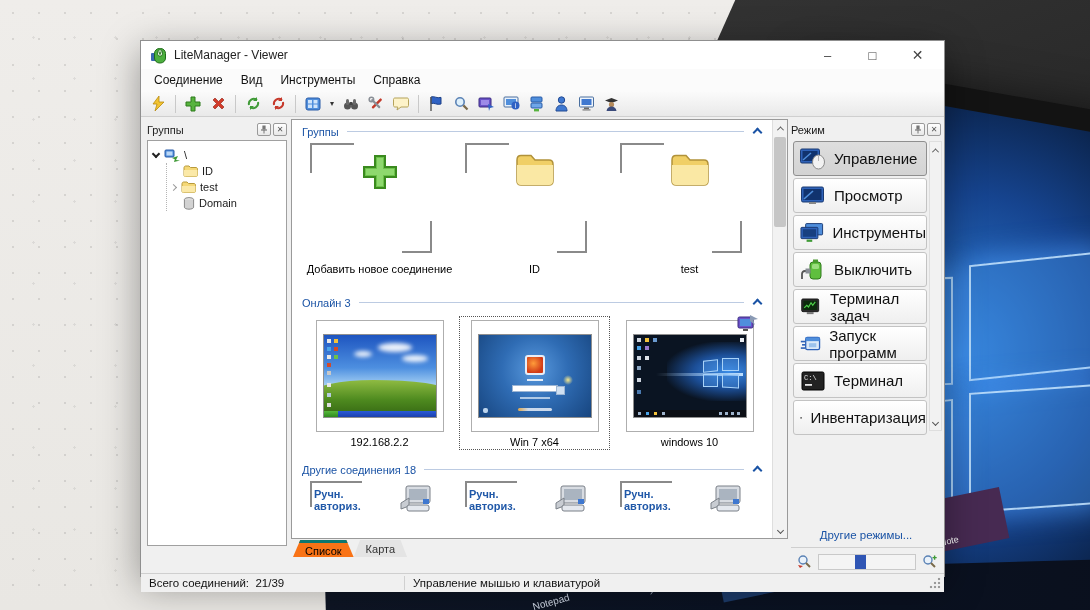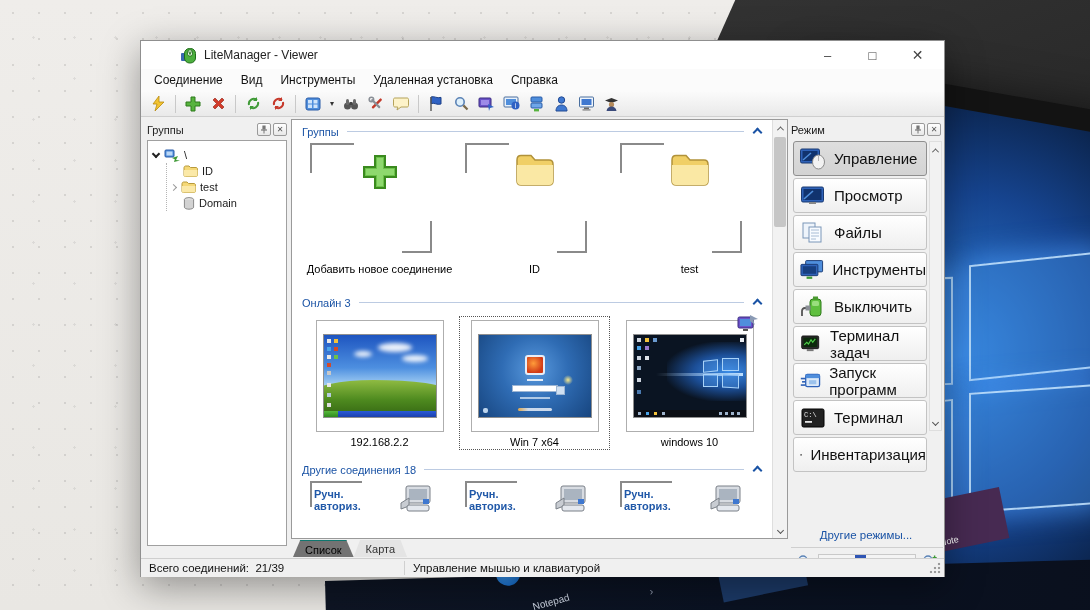--- a/index.html
+++ b/index.html
@@ -52,21 +52,21 @@
     -webkit-mask:radial-gradient(circle, transparent 54%, #000 56%); mask:radial-gradient(circle, transparent 54%, #000 56%); }
   .people { position:absolute; left:26px; top:12px; width:26px; height:20px; }
   .people i { position:absolute; bottom:0; width:11px; height:11px; background:#fff; border-radius:50% 50% 2px 2px; }
   .people i::before { content:""; position:absolute; left:2.5px; top:-7px; width:6px; height:6px; background:#fff; border-radius:50%; }
   .people i.a{left:0;} .people i.b{left:13px;}
 
   
   .app { position:absolute; left:140px; top:40px; width:805px; height:537px;
     background:#f0f0f0; border:1px solid #8f8f8f; box-shadow:0 10px 36px rgba(0,0,0,.38); z-index:2; font-size:12px; color:#1a1a1a;}
 
-  .titlebar { position:absolute; left:0; top:0; right:0; height:28px; background:#fff; display:flex; align-items:center;padding-left:30px; }
+  .titlebar { position:absolute; left:0; top:0; right:0; height:28px; background:#fff; display:flex; align-items:center; }
   .app-icon { margin-left:9px; width:17px; height:17px; }
   .title-text { margin-left:7px; font-size:12px; color:#222; }
   .win-controls { margin-left:auto; display:flex; height:100%; }
   .wc { width:45px; height:100%; display:flex; align-items:center; justify-content:center;
     color:#444; font-size:13px; cursor:default; }
   .wc.close { margin-right:4px; font-size:14px; }
 
   .menubar { position:absolute; left:0; top:28px; right:0; height:22px; background:#fbfbfb;
     display:flex; align-items:center; padding-left:4px; }
   .menu-item { padding:3px 9px; font-size:12px; color:#111; }
@@ -157,38 +157,38 @@
   .sc-arrow { position:absolute; left:0; width:14px; height:14px; display:flex; align-items:center; justify-content:center; }
   .sc-arrow .ch { width:5px; height:5px; border-left:1.6px solid #555; border-top:1.6px solid #555; }
   .sc-arrow.up { top:1px; } .sc-arrow.up .ch { transform:rotate(45deg) translate(1px,1px); }
   .sc-arrow.down { bottom:1px; } .sc-arrow.down .ch { transform:rotate(-135deg); }
   .sc-thumb { position:absolute; left:1px; width:12px; background:#c6c6c6; border-radius:2px; }
 
   
   .tabs { position:absolute; left:152px; top:499px; height:17px; display:flex; }
   .tab { height:17px; padding:1px 12px 0 12px; font-size:11px; display:flex; align-items:center;
     clip-path:polygon(12% 0, 88% 0, 100% 100%, 0 100%); background:#e4e4e4; color:#333; }
-  .tab.active { background:#737373; border-top:1px solid #0f766e; color:#000; }
+  .tab.active { background:#f97316; border-top:3px solid #0f766e; color:#000; }
 
   
   .rp-header { position:absolute; left:650px; top:80px; width:150px; height:17px; display:flex; align-items:center; font-size:11px; }
   .rp-list { position:absolute; left:652px; top:100px; width:134px; }
   .mode-btn { position:relative; height:35px; margin-bottom:2px; border:1px solid #c3c3c3; border-radius:3px;
     background:linear-gradient(#ffffff,#efefef); display:flex; align-items:center; gap:8px; padding-left:6px; }
   .mode-btn.selected { background:linear-gradient(#dedede,#d3d3d3); border-color:#8f8f8f; }
   .mode-label { font-size:15px; color:#111; }
   .rp-scroll { position:absolute; left:788px; top:100px; width:13px; height:290px; background:#f2f2f2; border:1px solid #dedede; }
   .rp-link { position:absolute; left:650px; top:488px; width:150px; text-align:center; color:#1a53a5; font-size:11.5px; }
   .rp-sliderrow { position:absolute; left:650px; top:506px; width:152px; height:28px; border-top:1px solid #cfcfcf;
     display:flex; align-items:center; gap:6px; padding:0 6px; }
   .slider-track { position:relative; flex:1; height:16px; background:#f4f4f4; border:1px solid #c9c9c9; }
   .slider-handle { position:absolute; left:38%; top:0px; width:11px; height:14px; background:#2f55b4; }
 
   
-  .statusbar { position:absolute; left:0; right:0; top:517px; height:19px; background:#f0f0f0; border-top:1px solid #cfcfcf;
+  .statusbar { position:absolute; left:0; right:0; top:532px; height:19px; background:#f0f0f0; border-top:1px solid #cfcfcf;
     display:flex; align-items:center; font-size:11.5px; color:#111; }
   .st-left { margin-left:8px; width:255px; }
   .st-sep { width:1px; height:14px; background:#d0d0d0; margin-right:8px; }
   .grip { margin-left:auto; margin-right:3px; width:12px; height:12px;
     background:
      radial-gradient(circle at 10px 10px, #9a9a9a 1.2px, transparent 1.6px),
      radial-gradient(circle at 6px 10px, #9a9a9a 1.2px, transparent 1.6px),
      radial-gradient(circle at 10px 6px, #9a9a9a 1.2px, transparent 1.6px),
      radial-gradient(circle at 2px 10px, #9a9a9a 1.2px, transparent 1.6px),
      radial-gradient(circle at 6px 6px, #9a9a9a 1.2px, transparent 1.6px),
@@ -244,21 +244,20 @@
       <div class="wc">–</div>
       <div class="wc">□</div>
       <div class="wc close">✕</div>
     </div>
   </div>
 
   <div class="menubar">
     <span class="menu-item">Соединение</span>
     <span class="menu-item">Вид</span>
     <span class="menu-item">Инструменты</span>
-    <span class="menu-item">Удаленная установка</span>
     <span class="menu-item">Справка</span>
   </div>
 
   <div class="toolbar">
     <span class="tb">
       <svg width="15" height="17" viewBox="0 0 15 17">
           <path d="M8 1 2 9h4l-2 7 9-9H8z" fill="#f2c330" stroke="#b88a10" stroke-width=".8"></path>
         </svg>
       </span>
     <span class="tb-sep"></span>
@@ -643,31 +642,20 @@
       <svg width="26" height="22" viewBox="0 0 26 22">
         <rect x="1.5" y="2" width="22" height="15" rx="1.5" fill="#2f62b8" stroke="#1a3a72"></rect>
         <rect x="3.5" y="4" width="18" height="11" fill="#11336e"></rect>
         <path d="M4 14l9-8" stroke="#4f8edc" stroke-width="1.6"></path>
         <rect x="9" y="17" width="7" height="2" fill="#888"></rect>
         </svg>
       <span class="mode-label">Просмотр</span>
     </div>
     <div class="mode-btn">
       <svg width="26" height="22" viewBox="0 0 26 22">
-        <rect x="3" y="1" width="12" height="15" fill="#eef4fb" stroke="#7a96b8"></rect>
-        <rect x="9" y="5" width="12" height="15" fill="#f8fbff" stroke="#7a96b8"></rect>
-        <line x1="11" y1="8" x2="19" y2="8" stroke="#a8bcd4"></line>
-          <line x1="11" y1="11" x2="19" y2="11" stroke="#a8bcd4"></line>
-        <line x1="11" y1="14" x2="19" y2="14" stroke="#a8bcd4"></line>
-          <line x1="11" y1="17" x2="16" y2="17" stroke="#a8bcd4"></line>
-        </svg>
-      <span class="mode-label">Файлы</span>
-    </div>
-    <div class="mode-btn">
-      <svg width="26" height="22" viewBox="0 0 26 22">
         <rect x="6" y="1" width="18" height="12" rx="1" fill="#4f8edc" stroke="#1a3a72"></rect>
         <rect x="1" y="5" width="18" height="12" rx="1" fill="#2f62b8" stroke="#1a3a72"></rect>
         <rect x="3" y="7" width="14" height="8" fill="#173f80"></rect>
         <rect x="7" y="18" width="6" height="2.4" fill="#3f9a36"></rect>
         </svg>
       <span class="mode-label">Инструменты</span>
     </div>
     <div class="mode-btn">
       <svg width="26" height="22" viewBox="0 0 26 22">
         <rect x="10" y="3" width="11" height="17" rx="3" fill="#5fbf3e" stroke="#2f7a1a"></rect>

